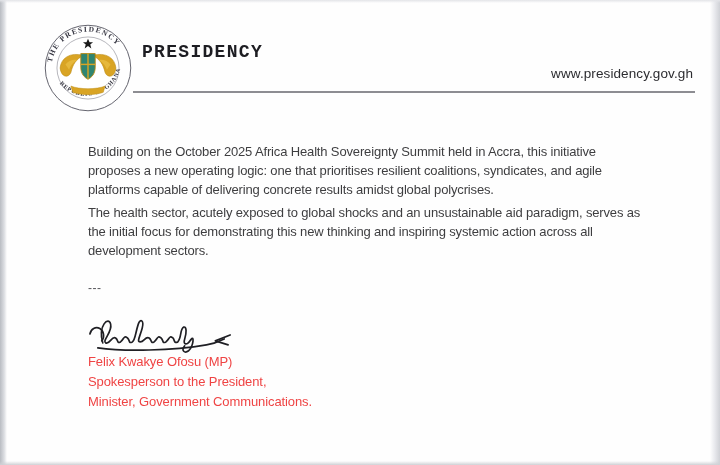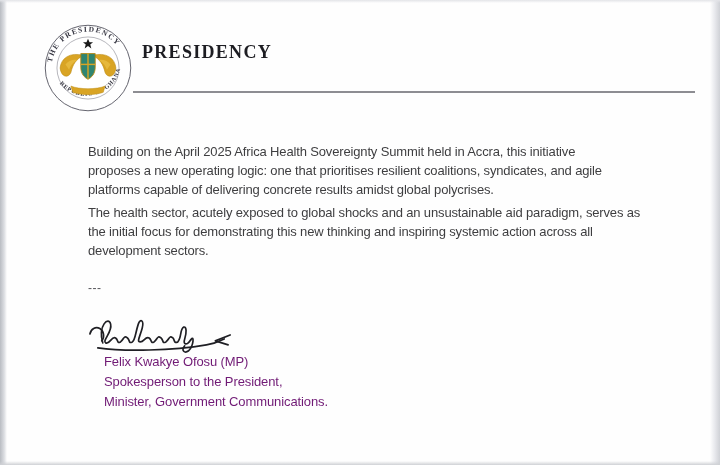--- a/index.html
+++ b/index.html
@@ -31,21 +31,21 @@
     position: absolute; left: 0; bottom: 0; width: 720px; height: 4px;
     background: linear-gradient(to top, #cfd1d5, rgba(255,255,255,0));
   }
 
   .seal {
     position: absolute; left: 43px; top: 23px; width: 90px; height: 90px;
   }
 
   .title-block {
     position: absolute; left: 142px; top: 42px;
-    font-family: Liberation Serif, serif;
+    font-family: Liberation Mono, monospace;
     font-weight: 700;
     font-size: 18px;
     line-height: 21px;
     letter-spacing: 1.3px;
     color: #1d1d22;
   }
 
   .website {
     position: absolute; right: 27px; top: 66px;
     font-size: 13.5px;
@@ -80,23 +80,22 @@
   .signature {
     position: absolute; left: 82px; top: 311px;
     width: 158px; height: 44px;
   }
 
   .signer-block {
     position: absolute; left: 88px; top: 352px;
     font-size: 13px;
     line-height: 20px;
     letter-spacing: -0.1px;
-    color: #701a75;
+    color: #ef4444;
     white-space: pre-line;
-    margin-left: 16px;
   }
 </style>
 </head>
 <body>
 
 <div class="page">
 
   <div class="edge-left"></div>
   <div class="edge-right"></div>
   <div class="edge-top"></div>
@@ -126,24 +125,25 @@
       <line x1="50" y1="34" x2="50" y2="62" stroke="#d9a424" stroke-width="1.6"></line>
       <line x1="42" y1="46" x2="58" y2="46" stroke="#d9a424" stroke-width="1.6"></line>
       <path d="M31,70 C40,74 60,74 69,70 L67,77 C58,80.5 42,80.5 33,77 Z" fill="#d9a424" stroke="#b8860b" stroke-width="0.5"></path>
     </g>
   </svg>
 
   <div class="title-block">
     <div>PRESIDENCY</div>
   </div>
 
+  <div class="website">www.presidency.gov.gh</div>
 
   <div class="header-rule"></div>
 
-  <div class="body-text para-1">Building on the April 2025 Africa Health Sovereignty Summit held in Accra, this initiative
+  <div class="body-text para-1">Building on the October 2025 Africa Health Sovereignty Summit held in Accra, this initiative
 proposes a new operating logic: one that prioritises resilient coalitions, syndicates, and agile
 platforms capable of delivering concrete results amidst global polycrises.</div>
   <div class="body-text para-2">The health sector, acutely exposed to global shocks and an unsustainable aid paradigm, serves as
 the initial focus for demonstrating this new thinking and inspiring systemic action across all
 development sectors.</div>
 
   <div class="separator-dashes">---</div>
 
   <svg class="signature" viewBox="0 0 160 44">
     <g fill="none" stroke="#1f1f24" stroke-width="1.7" stroke-linecap="round" stroke-linejoin="round">

